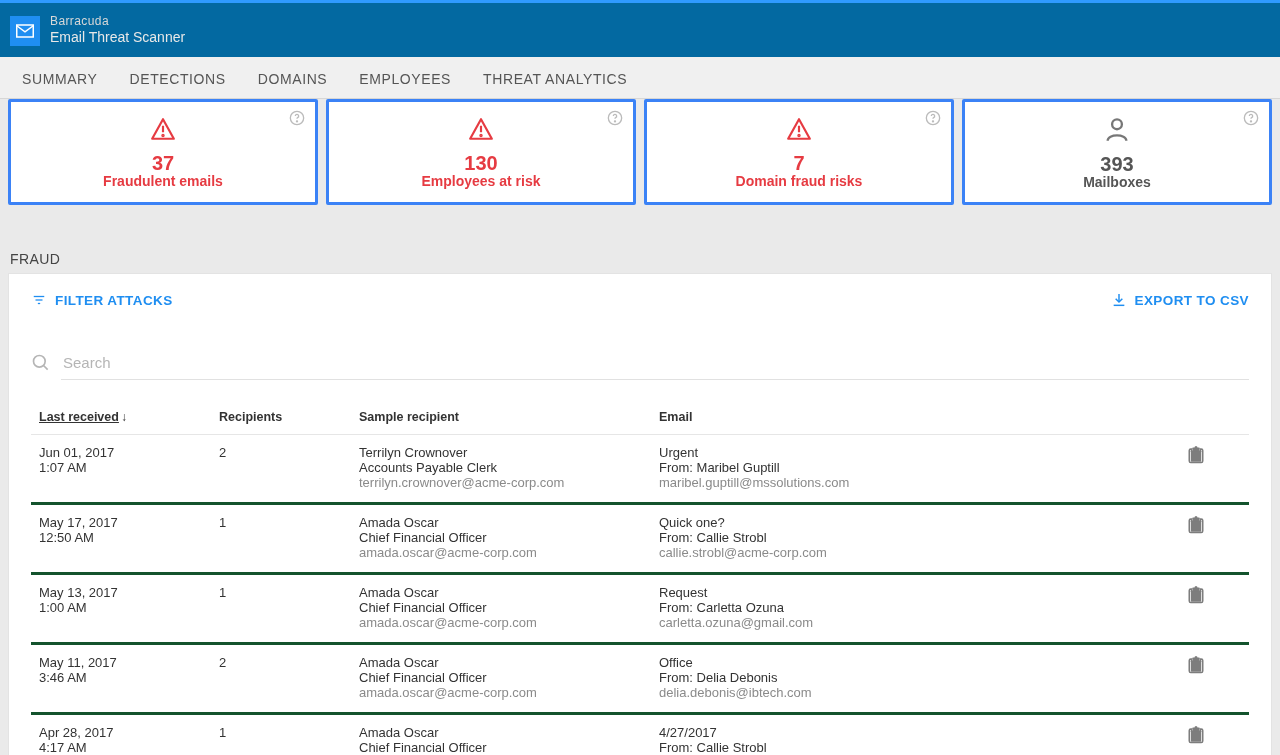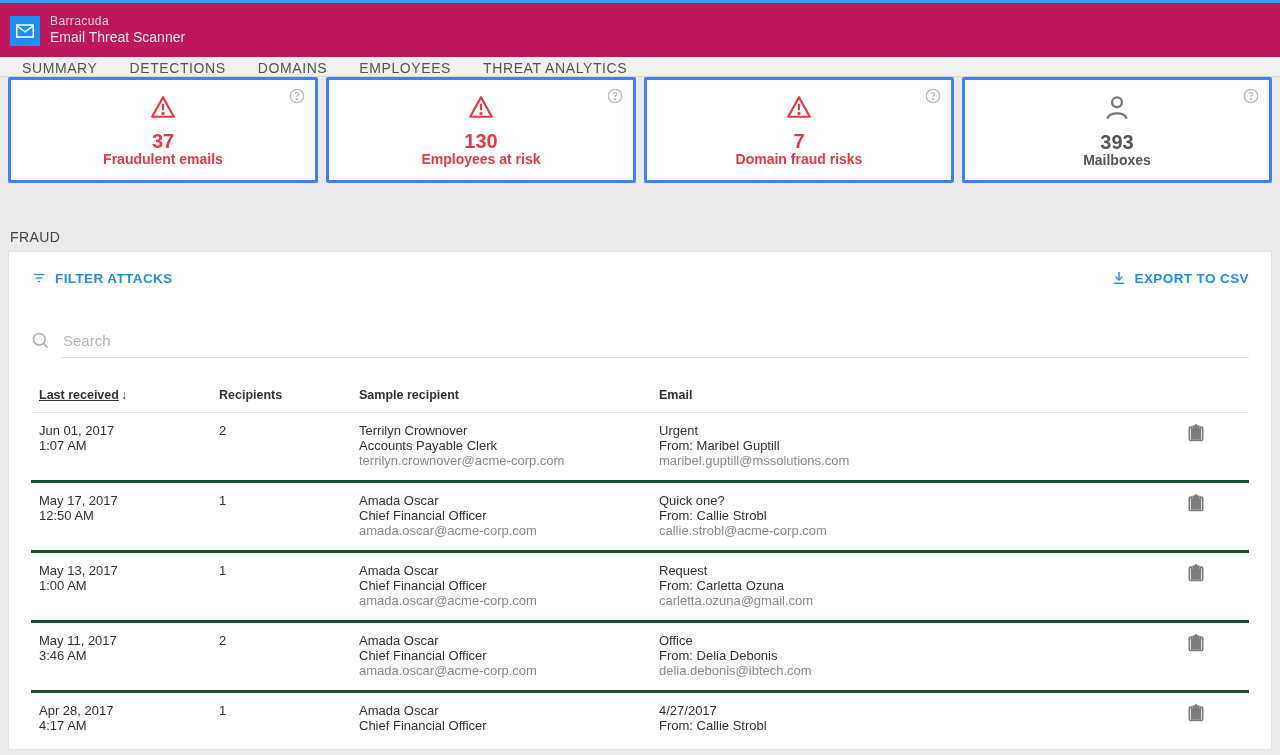--- a/index.html
+++ b/index.html
@@ -1,28 +1,28 @@
 <!DOCTYPE html>
 <html><head>
 <meta charset="utf-8">
 <style>
   * { box-sizing: border-box; margin: 0; padding: 0; }
   html, body { width: 1280px; font-family: "Segoe UI", Arial, sans-serif; background: #eaeaea; color: #333; }
   .topbar { height: 3px; background: #2f9bff; }
   .header {
-    background: #be185d; height: 54px; display: flex; align-items: center; padding-left: 10px;
+    background: #0369a1; height: 54px; display: flex; align-items: center; padding-left: 10px;
   }
   .logo-box {
     width: 30px; height: 30px; background: #1f8ef1; display:flex; align-items:center; justify-content:center; margin-right: 10px; margin-top:2px;
   }
   .header-text { color: #d8d8d8; font-size: 12px; line-height: 1.25; }
   .header-text .brand { letter-spacing: .4px; }
   .header-text .product { color: #e8e8e8; font-size: 14px; }
   .navbar {
-    background: #f0f0f0; border-bottom: 1px solid #d6d6d6; height: 20px; display: flex; align-items: center;
+    background: #f0f0f0; border-bottom: 1px solid #d6d6d6; height: 42px; display: flex; align-items: center;
     padding-left: 8px; gap: 4px;
   }
   .nav-item {
     padding: 10px 14px 8px; font-size: 14px; letter-spacing: .6px; color: #555; cursor: pointer;
   }
   .page {
     padding: 0 8px 20px;
   }
   .section-title {
     font-size: 14px; letter-spacing: .4px; color: #444; padding: 14px 2px 6px 2px;

